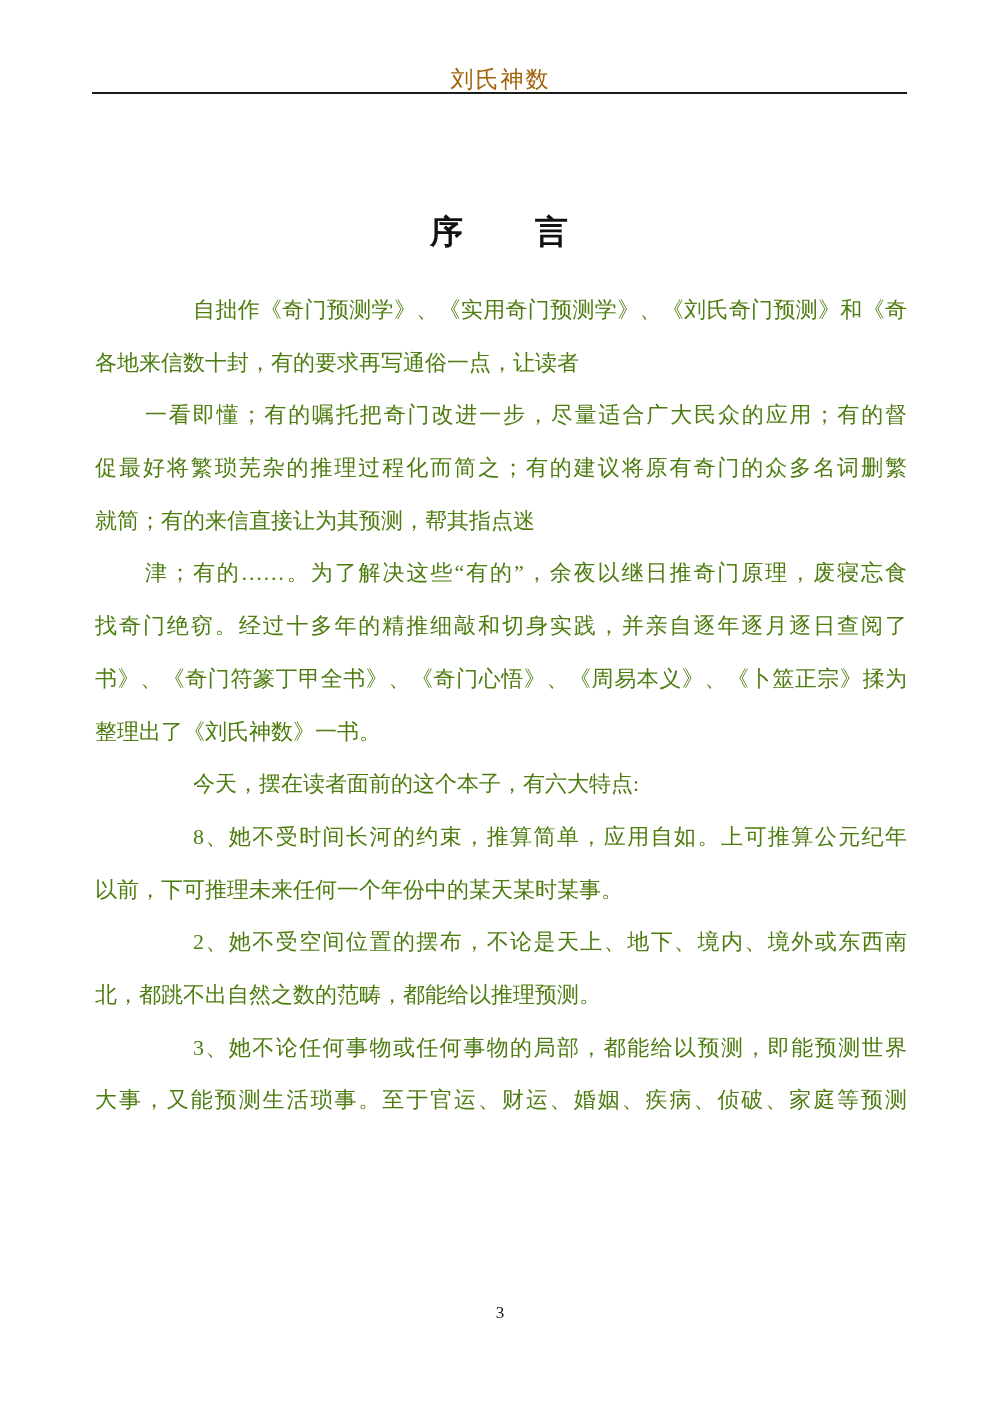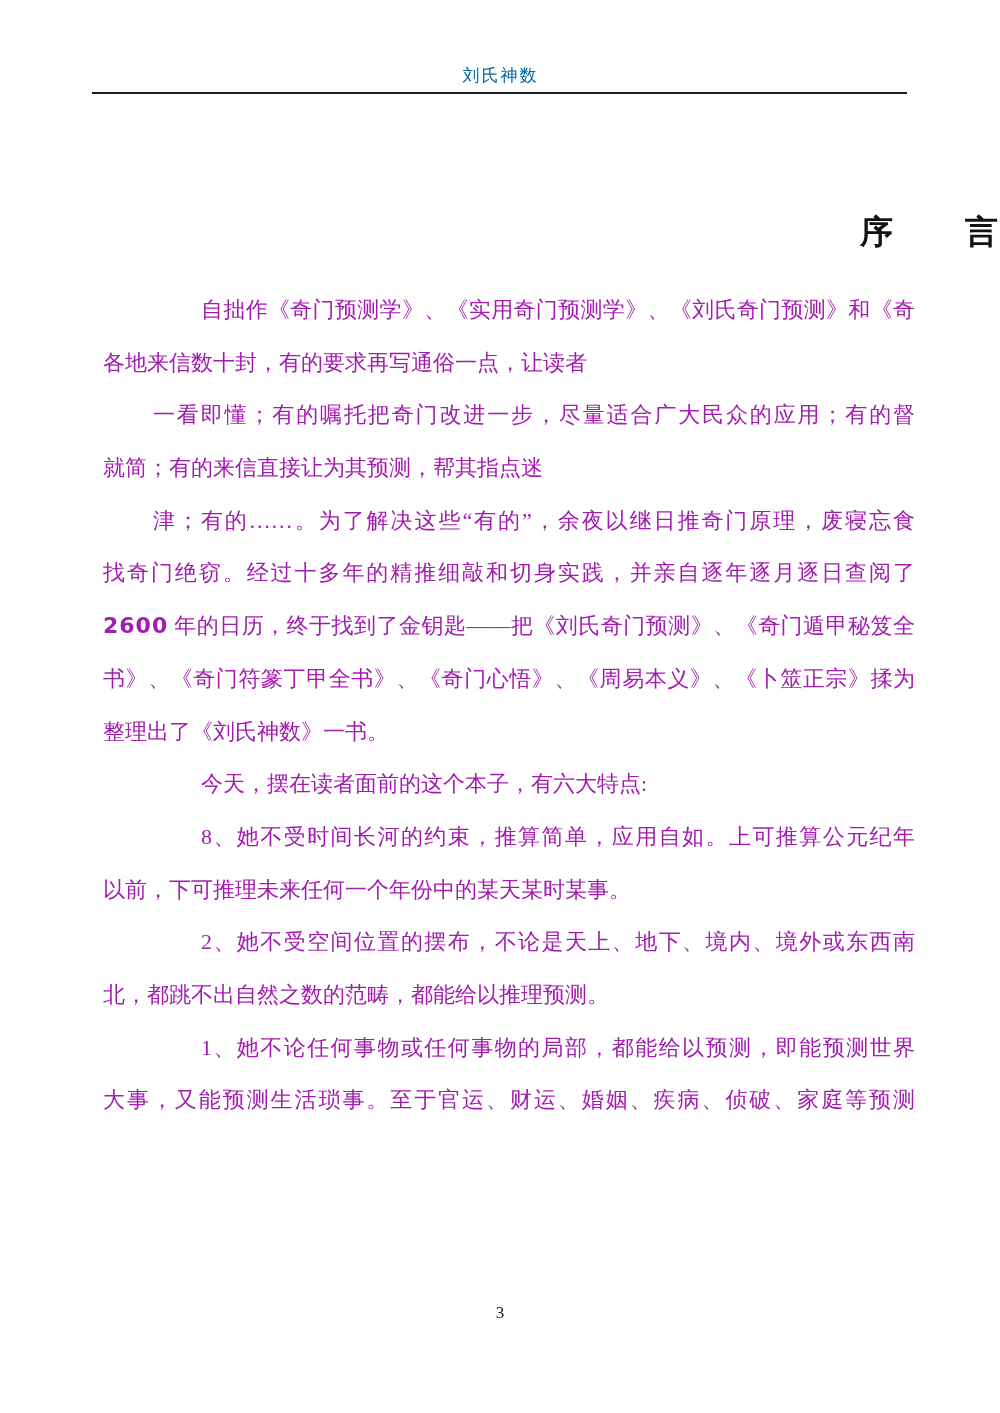--- a/index.html
+++ b/index.html
@@ -15,50 +15,50 @@
     color: #161616;
     font-family: "Liberation Serif", "DejaVu Serif", serif;
     overflow: hidden;
   }
   .running-head {
     position: absolute;
     top: 64px;
     left: 94px;
     width: 813px;
     text-align: center;
-    font-size: 17px;
+    font-size: 23px;
     letter-spacing: 2px;
-    color: #0369a1;
+    color: #a16207;
   }
   .head-rule {
     position: absolute;
     top: 92px;
     left: 92px;
     width: 815px;
     height: 0;
     border-top: 2px solid #1c1c1c;
   }
   .doc-title {
     position: absolute;
     top: 210px;
     left: 0;
     width: 1000px;
-    text-align: right;
+    text-align: center;
     font-size: 33px;
     font-weight: bold;
     letter-spacing: 2px;
     color: #121212;
   }
   .body-text {
     position: absolute;
     top: 284px;
-    left: 103px;
+    left: 95px;
     width: 812px;
     font-size: 22px;
-    color: #a21caf;
+    color: #4d7c0f;
   }
   .line {
     height: 52.7px;
     line-height: 52.7px;
     overflow: hidden;
     white-space: normal;
   }
   .just {
     text-align: justify;
     text-align-last: justify;
@@ -88,30 +88,30 @@
 
   <div class="running-head">刘氏神数</div>
   <div class="head-rule"></div>
 
   <div class="doc-title">序　　言</div>
 
   <div class="body-text">
     <div class="line just ind-xl">自拙作《奇门预测学》、《实用奇门预测学》、《刘氏奇门预测》和《奇</div>
     <div class="line">各地来信数十封，有的要求再写通俗一点，让读者</div>
     <div class="line just ind-sm">一看即懂；有的嘱托把奇门改进一步，尽量适合广大民众的应用；有的督</div>
+    <div class="line just">促最好将繁琐芜杂的推理过程化而简之；有的建议将原有奇门的众多名词删繁</div>
     <div class="line">就简；有的来信直接让为其预测，帮其指点迷</div>
     <div class="line just ind-sm">津；有的……。为了解决这些“有的”，余夜以继日推奇门原理，废寝忘食</div>
     <div class="line just">找奇门绝窃。经过十多年的精推细敲和切身实践，并亲自逐年逐月逐日查阅了</div>
-    <div class="line just"><span class="bnum">2600</span><span> 年的日历，终于找到了金钥匙——把《刘氏奇门预测》、《奇门遁甲秘笈全</span></div>
     <div class="line just">书》、《奇门符篆丁甲全书》、《奇门心悟》、《周易本义》、《卜筮正宗》揉为一体，</div>
     <div class="line">整理出了《刘氏神数》一书。</div>
     <div class="line ind-xl">今天，摆在读者面前的这个本子，有六大特点:</div>
     <div class="line just ind-xl">8、她不受时间长河的约束，推算简单，应用自如。上可推算公元纪年</div>
     <div class="line">以前，下可推理未来任何一个年份中的某天某时某事。</div>
     <div class="line just ind-xl">2、她不受空间位置的摆布，不论是天上、地下、境内、境外或东西南</div>
     <div class="line">北，都跳不出自然之数的范畴，都能给以推理预测。</div>
-    <div class="line just ind-xl">1、她不论任何事物或任何事物的局部，都能给以预测，即能预测世界</div>
+    <div class="line just ind-xl">3、她不论任何事物或任何事物的局部，都能给以预测，即能预测世界</div>
     <div class="line just">大事，又能预测生活琐事。至于官运、财运、婚姻、疾病、侦破、家庭等预测</div>
   </div>
 
   <div class="page-number">3</div>
 
 </div>
 
 </body></html>

